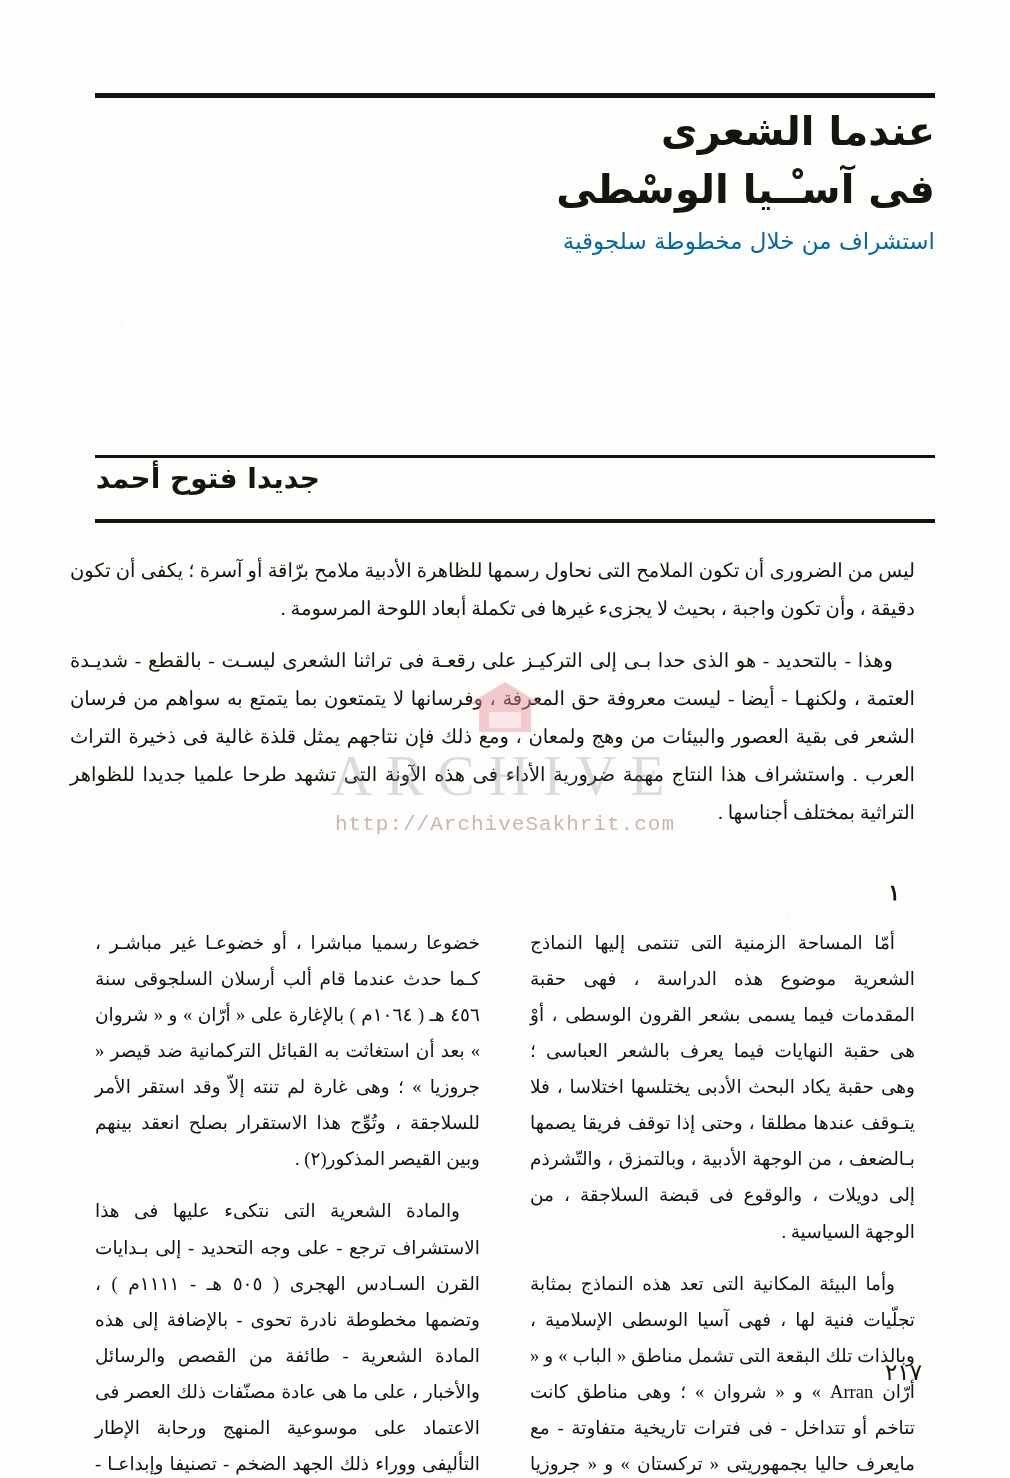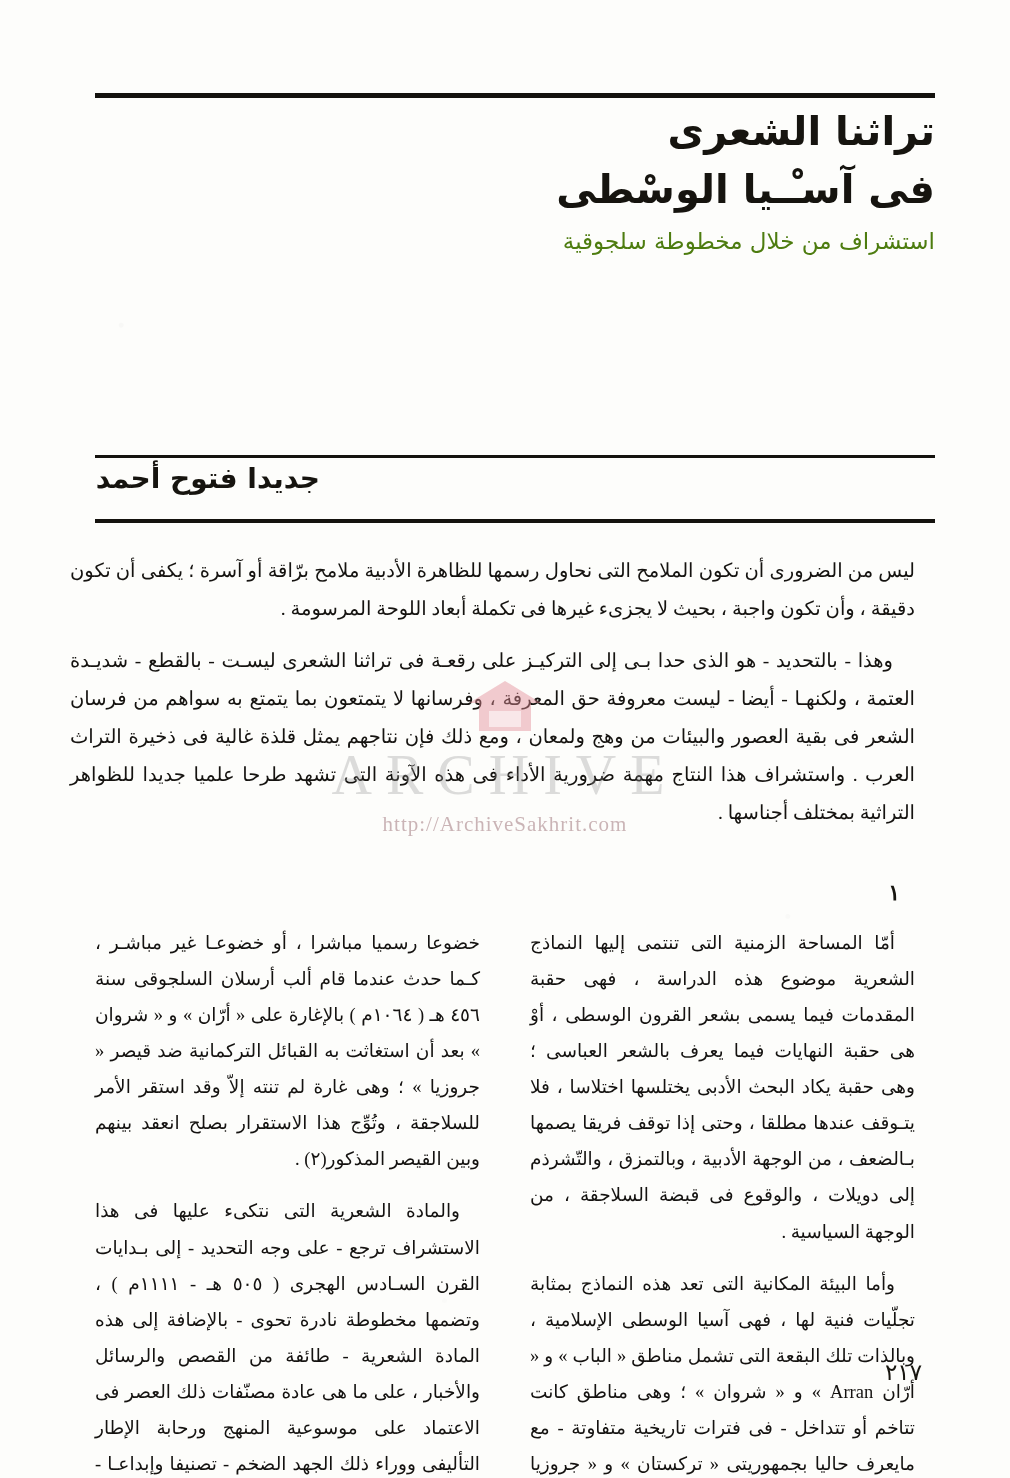--- a/index.html
+++ b/index.html
@@ -71,21 +71,21 @@
   }
   .title-line2 {
     margin-top: 4px;
     padding-right: 0;
   }
   .title-sub {
     margin-top: 12px;
     font-family: "DejaVu Sans", "Liberation Sans", sans-serif;
     font-size: 23px;
     letter-spacing: 1px;
-    color: #4d7c0f;
+    color: #0369a1;
   }
 
   .author {
     position: absolute;
     right: 690px;
     top: 462px;
     font-family: "DejaVu Sans", "Liberation Sans", sans-serif;
     font-weight: bold;
     font-size: 28px;
     letter-spacing: 1px;
@@ -163,36 +163,36 @@
   .wm-text {
     font-family: Liberation Serif, serif;
     font-size: 56px;
     letter-spacing: 14px;
     color: rgba(150,150,150,0.32);
     line-height: 1;
     text-align: center;
   }
   .wm-url {
     margin-top: 9px;
-    font-family: Liberation Serif, serif;
+    font-family: Liberation Mono, monospace;
     font-size: 21px;
     letter-spacing: 1px;
     color: rgba(160,120,125,0.55);
     direction: ltr;
   }
 </style>
 </head>
 <body>
 
 <div class="page">
 
   <div class="rule rule-top"></div>
 
   <div class="title-wrap">
-    <div class="title-line1">تراثنا الشعرى</div>
+    <div class="title-line1">عندما الشعرى</div>
     <div class="title-line2">فى آسـْـيا الوسْطى</div>
     <div class="title-sub">استشراف من خلال مخطوطة سلجوقية</div>
   </div>
 
   <div class="rule rule-author-top"></div>
   <div class="author">جديدا فتوح أحمد</div>
   <div class="rule rule-author-bottom"></div>
 
   <div class="intro">
     <p>ليس من الضرورى أن تكون الملامح التى نحاول رسمها للظاهرة الأدبية ملامح برّاقة أو آسرة ؛ يكفى أن تكون دقيقة ، وأن تكون واجبة ، بحيث لا يجزىء غيرها فى تكملة أبعاد اللوحة المرسومة .</p>

